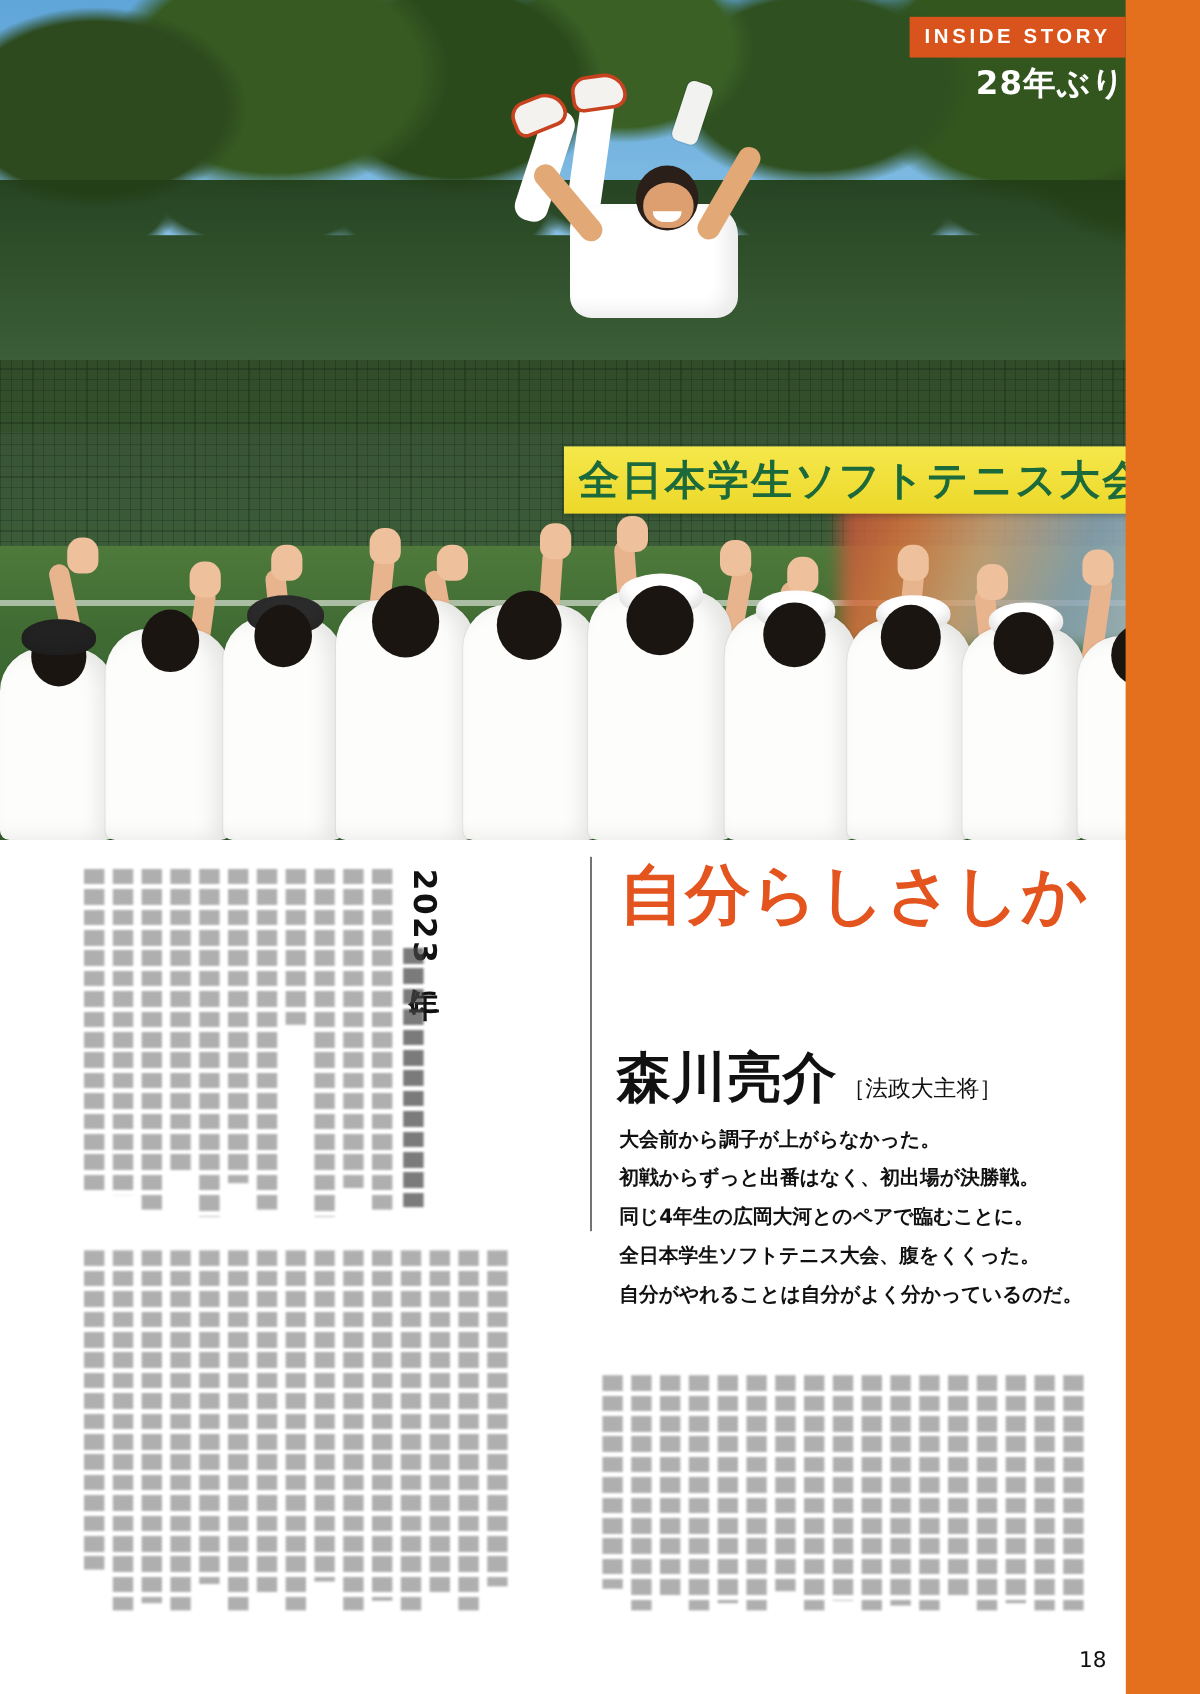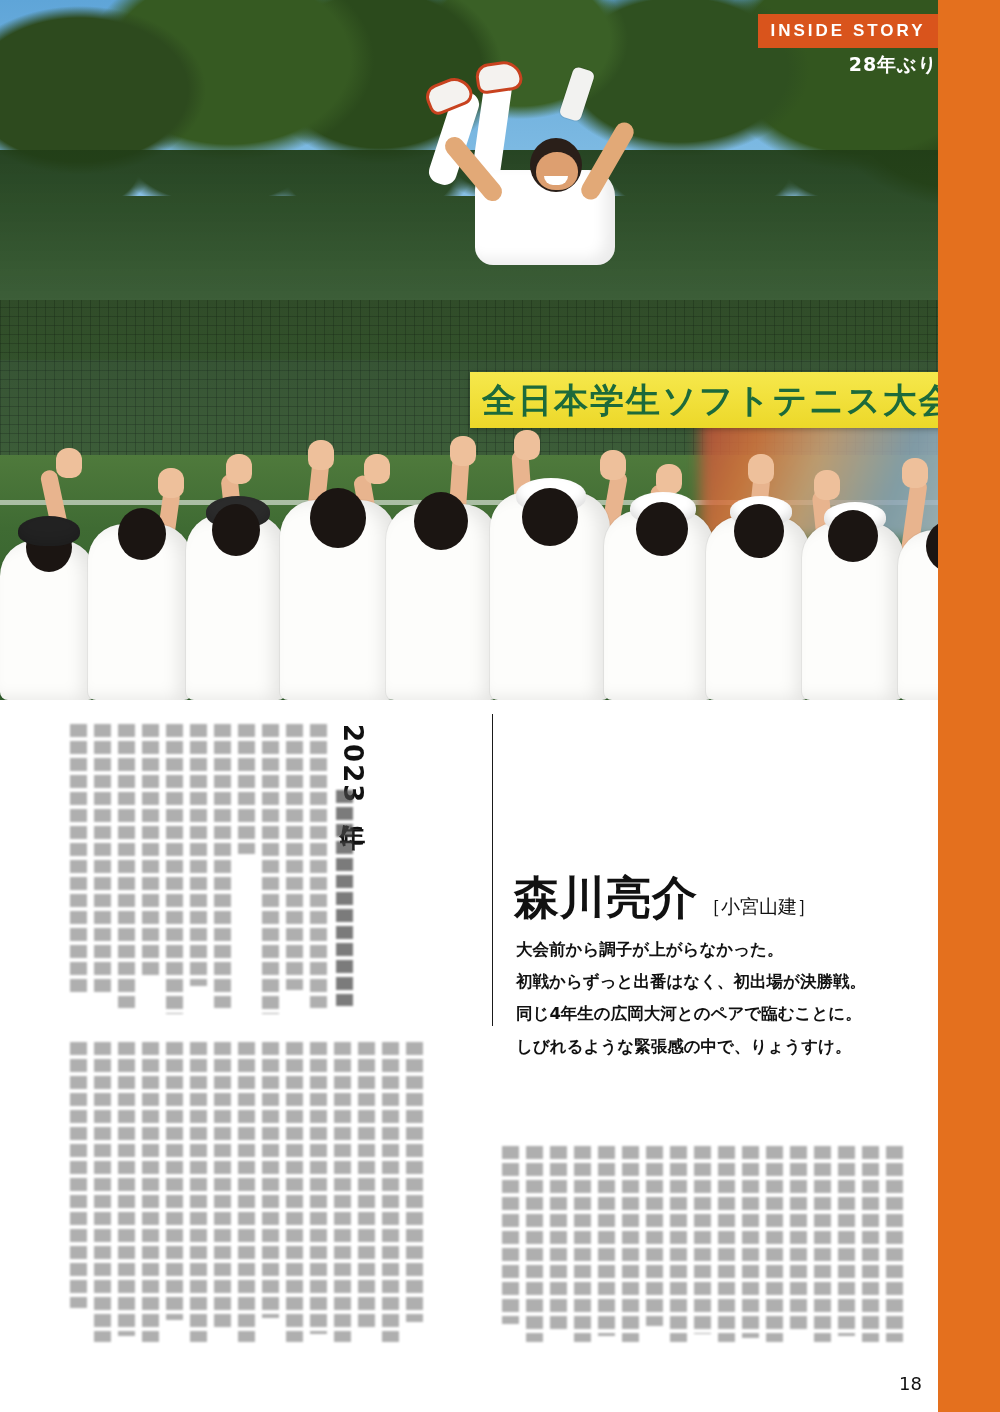--- a/index.html
+++ b/index.html
@@ -157,21 +157,21 @@
   .badge {
     position:absolute; right:62px; top:14px; width:180px; height:34px;
     background:#d9541c; color:#fff; display:flex; align-items:center; justify-content:center;
     letter-spacing:3px; font-weight:700; font-size:17px;
     font-family:"Liberation Sans", sans-serif;
   }
   .kicker {
     position:absolute; right:62px; top:54px; width:196px; text-align:right; color:#fff;
     font-family:"DejaVu Sans", sans-serif; line-height:1.15;
   }
-  .kicker .l1 { font-size:19px; font-weight:700; letter-spacing:1px; }
+  .kicker .l1 { font-size:27px; font-weight:700; letter-spacing:1px; }
   .kicker .l2 { font-size:29px; font-weight:700; letter-spacing:1px; }
   .kicker .l2 .vee { font-family:"DejaVu Serif", serif; font-size:32px; }
 
   
   .profile {
     position:absolute; left:84px; top:96px; width:212px; color:#fff;
     font-family:"DejaVu Sans", sans-serif;
     text-shadow: 0 1px 3px rgba(0,0,0,.55);
   }
   .profile-title { font-size:12.5px; letter-spacing:3px; margin-bottom:4px; }
@@ -335,32 +335,34 @@
 <div class="badge">INSIDE STORY</div>
 <div class="kicker">
   <div class="l1">28年ぶり</div>
 </div>
 
 <div class="lower">
 
   <div style="position:absolute;left:492px;top:14px;width:1px;height:312px;background:#1a1a1a;"></div>
 
   <div class="headline" style="top:16px;">
+    <div>自分らしさしか</div>
   </div>
 
   <div class="byline" style="top:168px;">
     <span class="name">森川亮介</span>
-    <span class="affil">［小宮山建］</span>
+    <span class="affil">［法政大主将］</span>
   </div>
 
   <div class="lede" style="top:234px;">
     <div>大会前から調子が上がらなかった。</div>
     <div>初戦からずっと出番はなく、初出場が決勝戦。</div>
     <div>同じ4年生の広岡大河とのペアで臨むことに。</div>
-    <div>しびれるような緊張感の中で、りょうすけ。</div>
+    <div>全日本学生ソフトテニス大会、腹をくくった。</div>
+    <div>自分がやれることは自分がよく分かっているのだ。</div>
   </div>
 
 
   <div>
     <div class="big-char" style="left:336px; top:24px;">2023年に</div>
 
     <div class="redact-col dark" style="left:336px; top:90px; width:17px; height:216px;"></div>
     <div class="redact-col" style="left:310px; top:24px; width:17px; height:284px;"></div>
     <div class="redact-col" style="left:286px; top:24px; width:17px; height:266px;"></div>
     <div class="redact-col" style="left:262px; top:24px; width:17px; height:290px;"></div>

